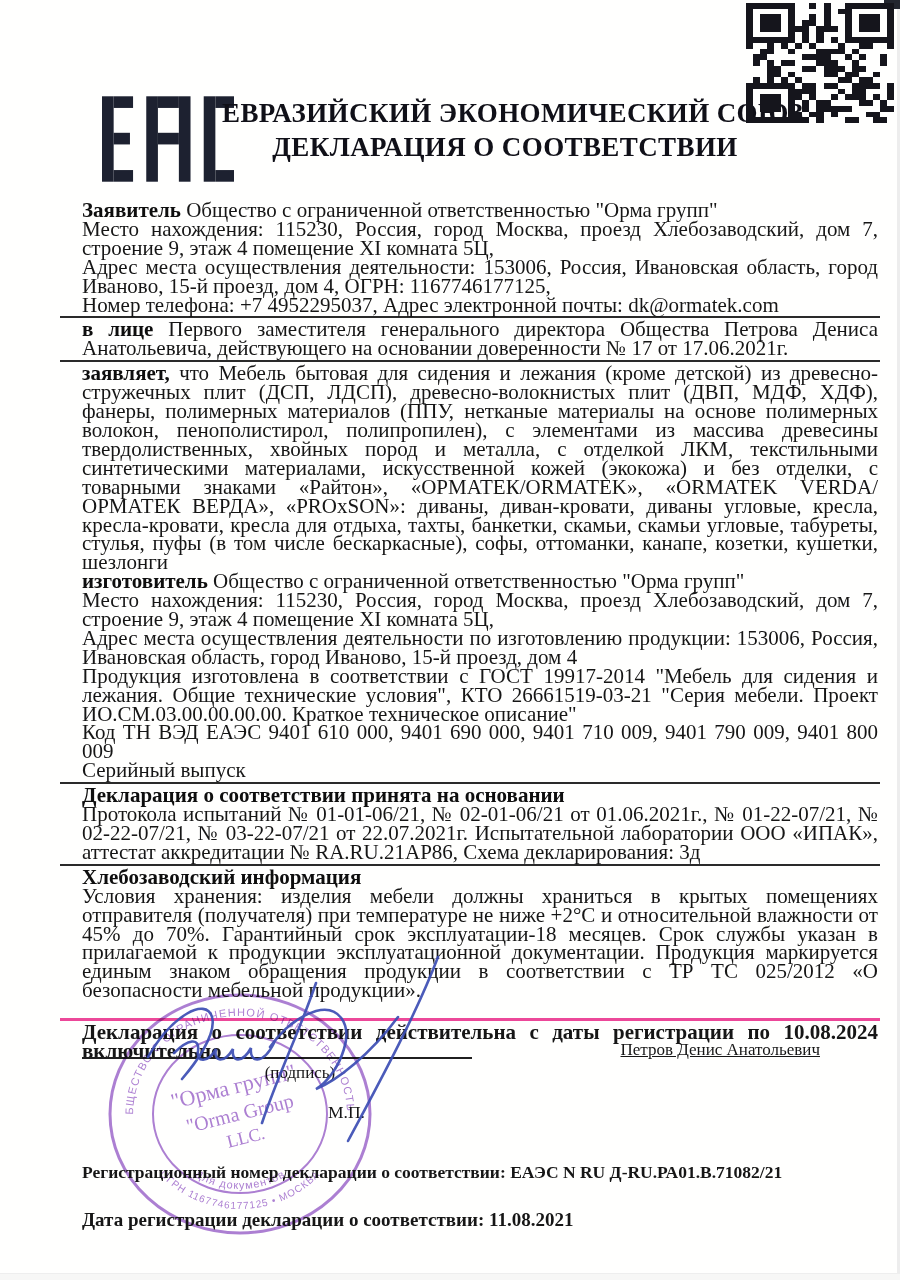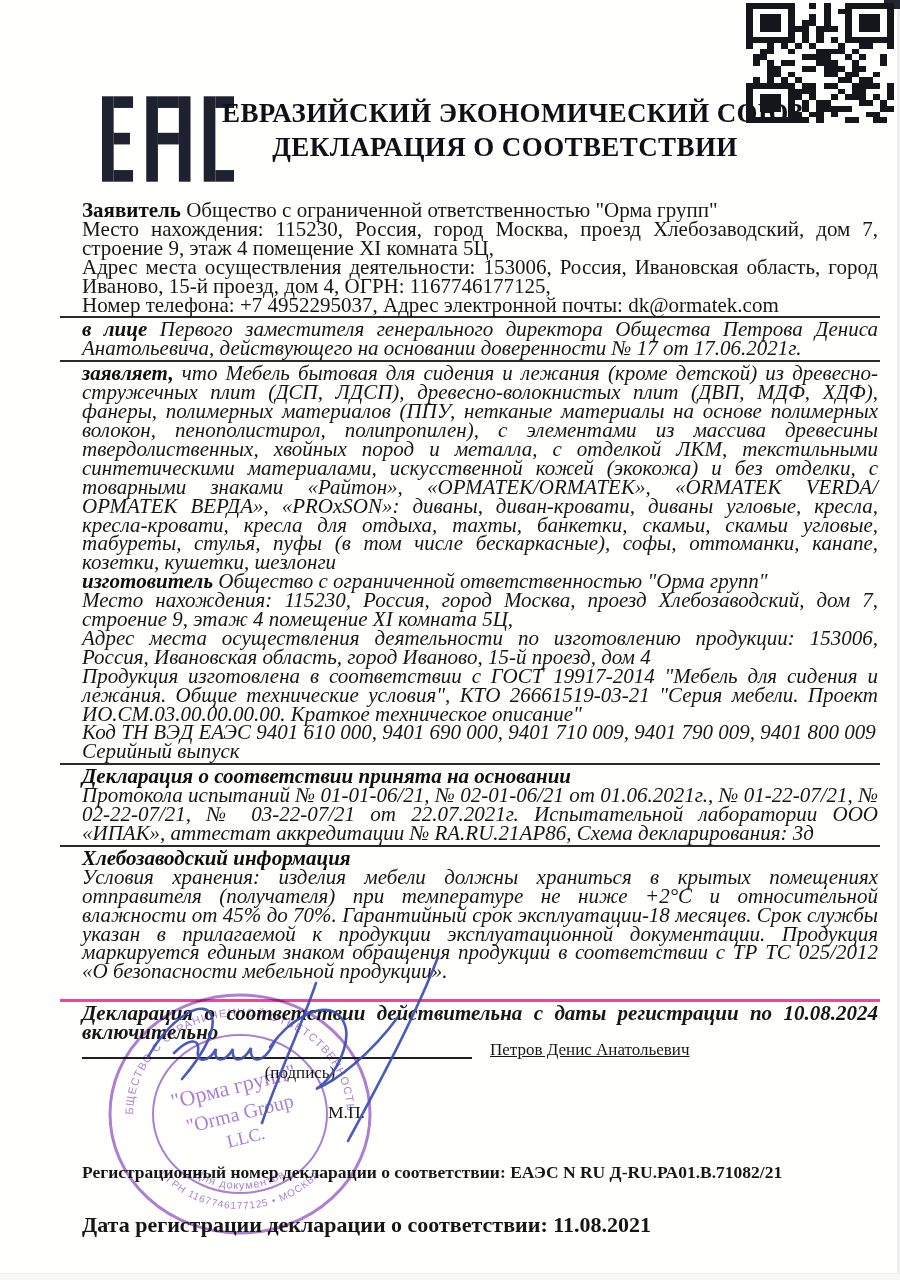--- a/index.html
+++ b/index.html
@@ -23,40 +23,40 @@
   .qr { position:absolute; left:746px; top:3px; width:148px; height:120px; }
 
   .sr { position:absolute; width:1px; height:1px; overflow:hidden; clip:rect(0 0 0 0); white-space:nowrap; }
 
   
   .body-col {
     position:absolute; left:60px; top:199px; width:820px;
     font-size:21px; line-height:18.9px; text-align:justify;
   }
   .sec { padding:2px 2px 2px 22px; }
-  .sec + .sec { border-top:2px solid #2a2a2a;font-style:italic; }
+  .sec + .sec { border-top:2px solid #2a2a2a; }
   .sec.thick { border-top:3px solid #ec4899;margin-top:16px; }
   .sec p { margin:0; }
   b { font-weight:bold; color:#0e0e0e; }
   .bold-line { font-weight:bold; }
 
   
   .sign-area { position:absolute; left:60px; top:1030px; width:820px; height:122px; font-size:17px; }
   .sig-rule { position:absolute; left:22px; top:27px; width:390px; border-top:2px solid #1f1f1f; }
   .sig-caption { position:absolute; left:160px; top:33px; width:160px; text-align:center; }
-  .name-block { position:absolute; left:430px; top:8px; width:330px; text-align:left; line-height:24px; }
+  .name-block { position:absolute; left:430px; top:8px; width:330px; text-align:right; line-height:24px; }
   .signer-name { text-decoration:underline; }
   .mp { position:absolute; left:268px; top:72px; font-size:17.5px; }
 
   .stamp { position:absolute; left:102px; top:988px; width:276px; height:252px; opacity:.82; mix-blend-mode:multiply; }
   .autograph { position:absolute; left:120px; top:945px; width:340px; height:210px; }
 
   
   .reg-number { position:absolute; left:82px; top:1146px; width:796px; font-weight:bold; font-size:17.5px;margin-top:16px; }
-  .reg-date   { position:absolute; left:82px; top:1190px; width:796px; font-weight:bold; font-size:22px; }
+  .reg-date   { position:absolute; left:82px; top:1190px; width:796px; font-weight:bold; font-size:19px; }
 </style>
 </head>
 <body>
 
 <div class="page">
 
   <div class="edge-right"></div>
   <div class="edge-bottom"></div>
   <div class="corner-mark"></div>
 

